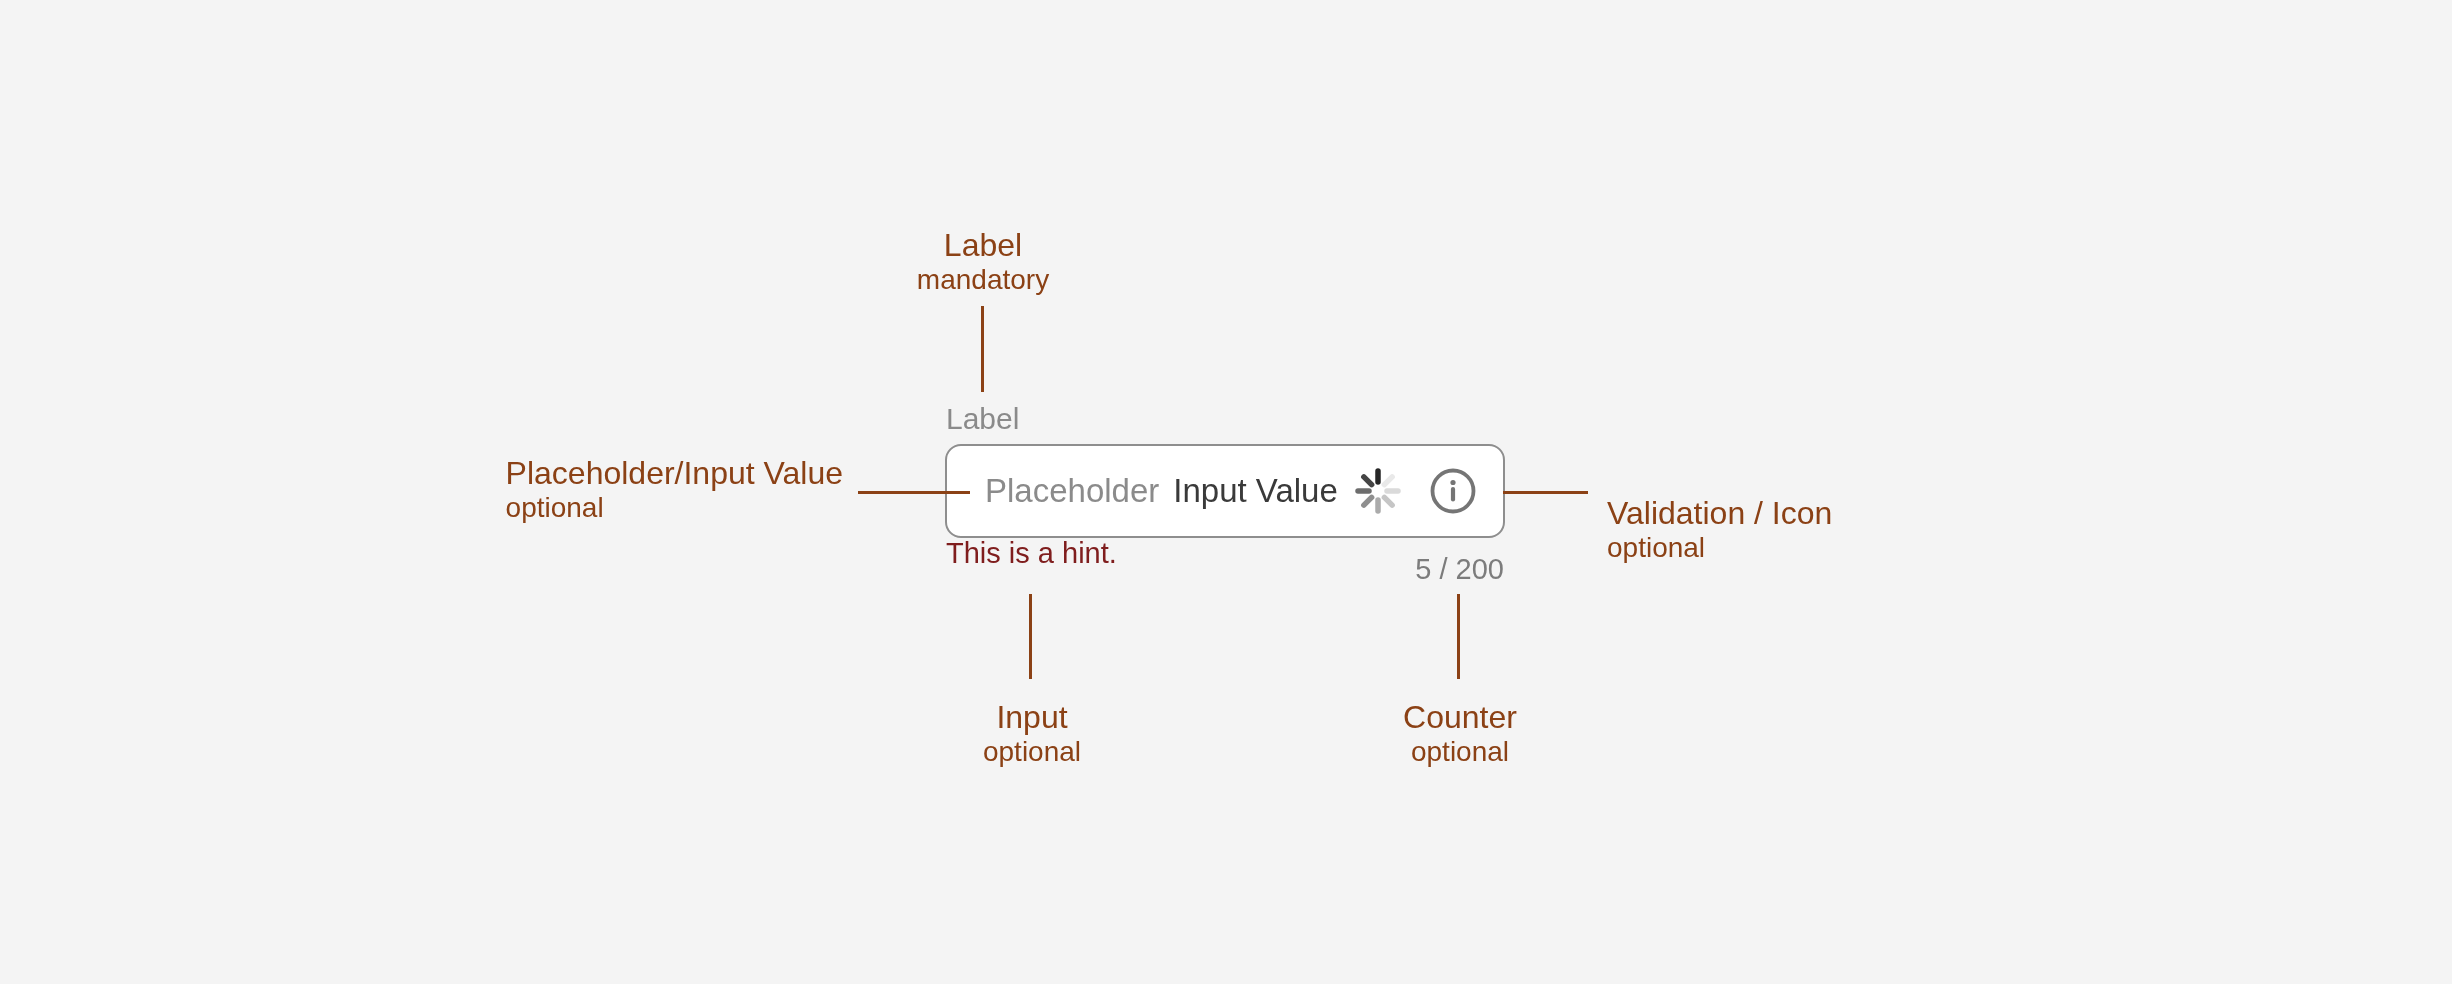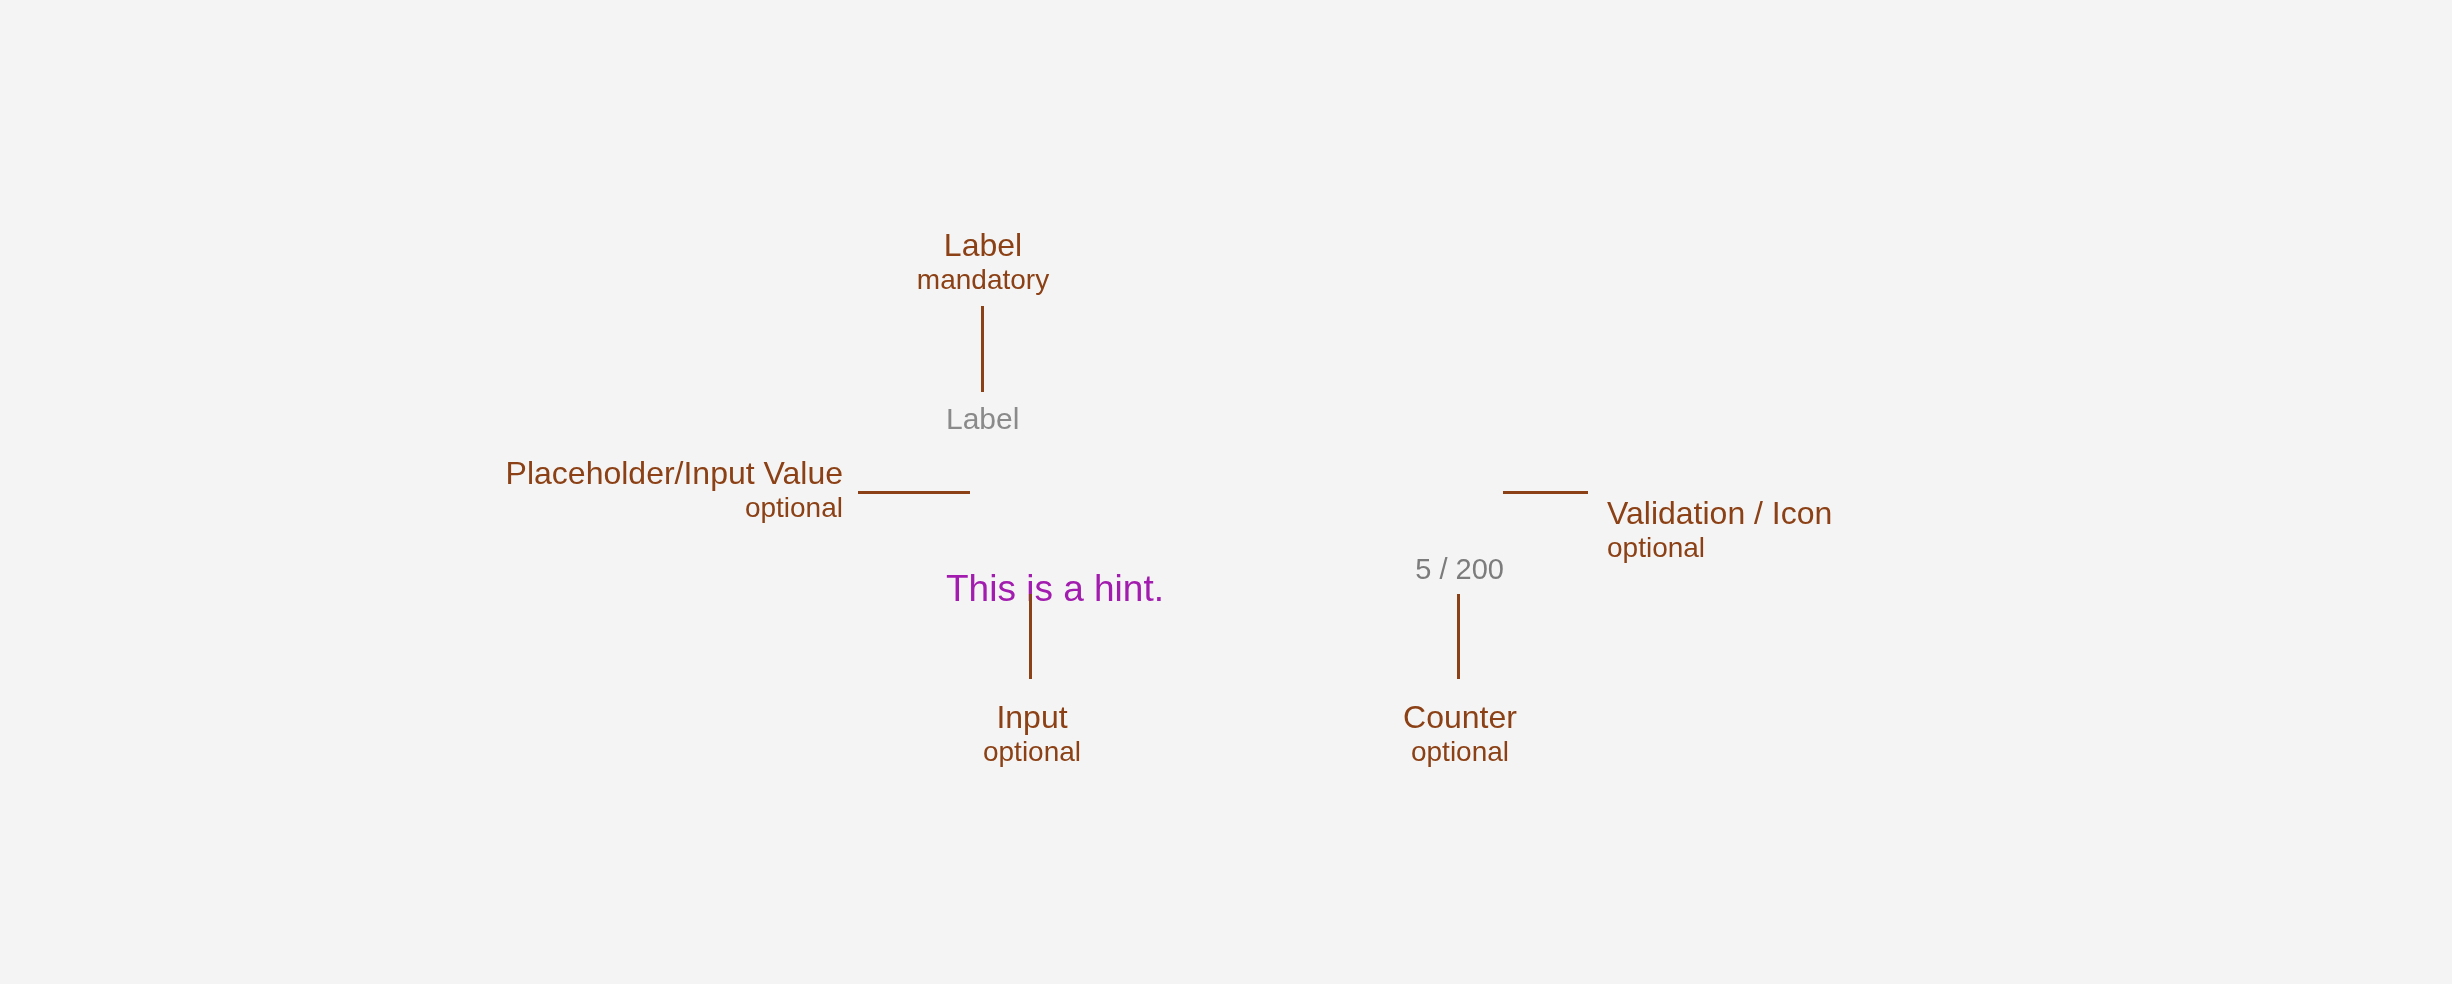--- a/index.html
+++ b/index.html
@@ -9,21 +9,21 @@
     font-family: "Liberation Sans", sans-serif;
     overflow: hidden;
   }
   .stage { position: relative; width: 2452px; height: 784px; background: #f4f4f4; }
 
   
   .ann { position: absolute; color: #8b4115; white-space: nowrap; }
   .ann .ann-title { font-size: 32px; line-height: 38px; font-weight: 400; }
   .ann .ann-qual  { font-size: 28px; line-height: 32px; }
   .ann.center { transform: translateX(-50%); text-align: center; }
-  .ann.right  { text-align: right; }
+  .ann.right  { }
   .ann.left   { text-align: left; margin-top: 40px; }
 
   
   .vline { position: absolute; width: 3px; background: #8b4115; z-index: 2; }
   .hline { position: absolute; height: 3px; background: #8b4115; z-index: 2; }
 
   
   .field-label {
     position: absolute; left: 946px; top: 402px;
     font-size: 30px; line-height: 34px; color: #8a8a8a;
@@ -36,41 +36,64 @@
     display: flex; align-items: center;
     padding: 0 24px 0 38px;
     z-index: 1;
   }
   .field .placeholder { font-size: 33px; color: #8b8b8b; margin-right: 14px; white-space: nowrap; }
   .field .value       { font-size: 33px; color: #3a3a3a; white-space: nowrap; }
   .field .spinner     { margin-left: 16px; flex: none; }
   .field .info        { margin-left: 26px; flex: none; }
 
   .hint-text {
-    position: absolute; left: 946px; top: 572px;
-    font-size: 37px; line-height: 34px; color: #a21caf;
+    position: absolute; left: 946px; top: 536px;
+    font-size: 29px; line-height: 34px; color: #7f1d1d;
   }
   .counter-text {
     position: absolute; right: 948px; top: 552px;
     font-size: 29px; line-height: 34px; color: #7c7c7c;
   }
 </style>
 </head>
 <body>
 
 <div class="stage">
 
   <div class="ann center" style="left:983px; top:226px;">
     <div class="ann-title">Label</div>
     <div class="ann-qual">mandatory</div>
   </div>
   <div class="vline" style="left:981px; top:306px; height:86px;"></div>
 
   <div class="field-label">Label</div>
 
+  <div class="field">
+    <span class="placeholder">Placeholder</span>
+    <span class="value">Input Value</span>
+
+    <svg class="spinner" width="48" height="48" viewBox="0 0 48 48">
+      <g stroke-width="5.5" stroke-linecap="round" fill="none">
+        <line x1="24" y1="4" x2="24" y2="15" stroke="#262626"></line>
+        <line x1="24" y1="4" x2="24" y2="15" stroke="#e9e9e9" transform="rotate(45 24 24)"></line>
+        <line x1="24" y1="4" x2="24" y2="15" stroke="#dadada" transform="rotate(90 24 24)"></line>
+        <line x1="24" y1="4" x2="24" y2="15" stroke="#c6c6c6" transform="rotate(135 24 24)"></line>
+        <line x1="24" y1="4" x2="24" y2="15" stroke="#ababab" transform="rotate(180 24 24)"></line>
+        <line x1="24" y1="4" x2="24" y2="15" stroke="#8f8f8f" transform="rotate(225 24 24)"></line>
+        <line x1="24" y1="4" x2="24" y2="15" stroke="#6d6d6d" transform="rotate(270 24 24)"></line>
+        <line x1="24" y1="4" x2="24" y2="15" stroke="#454545" transform="rotate(315 24 24)"></line>
+      </g>
+    </svg>
+
+    <svg class="info" width="50" height="50" viewBox="0 0 50 50">
+      <circle cx="25" cy="25" r="20.5" fill="none" stroke="#757575" stroke-width="3.8"></circle>
+      <circle cx="25" cy="16.5" r="2.6" fill="#757575"></circle>
+      <line x1="25" y1="23" x2="25" y2="33.5" stroke="#757575" stroke-width="4.2" stroke-linecap="round"></line>
+    </svg>
+  </div>
 
   <div class="ann right" style="right:1609px; top:454px;">
     <div class="ann-title">Placeholder/Input Value</div>
     <div class="ann-qual">optional</div>
   </div>
   <div class="hline" style="left:858px; top:491px; width:112px;"></div>
 
   <div class="ann left" style="left:1607px; top:454px;">
     <div class="ann-title">Validation / Icon</div>
     <div class="ann-qual">optional</div>

